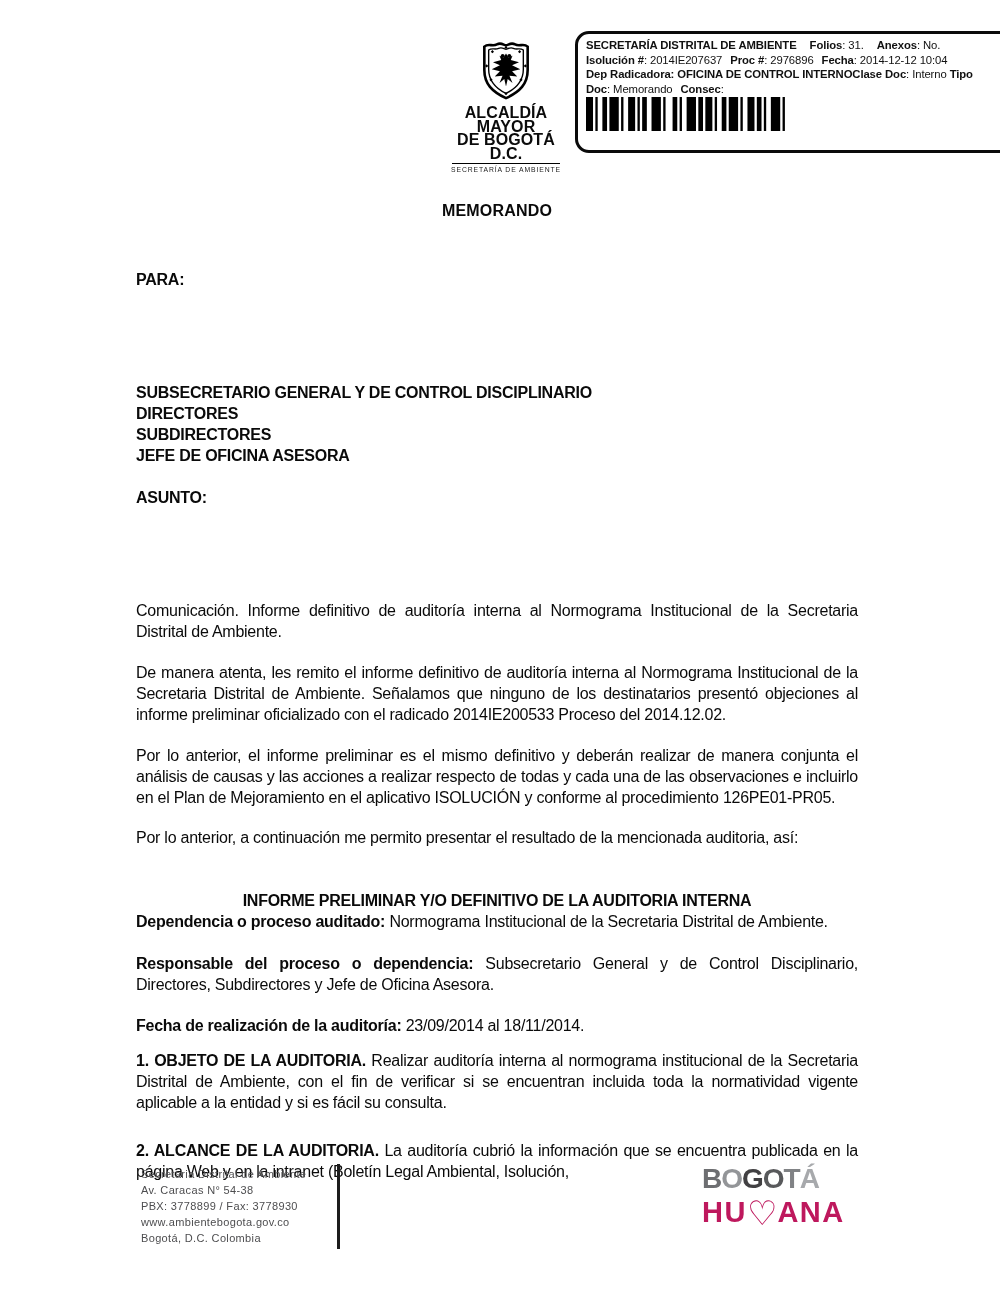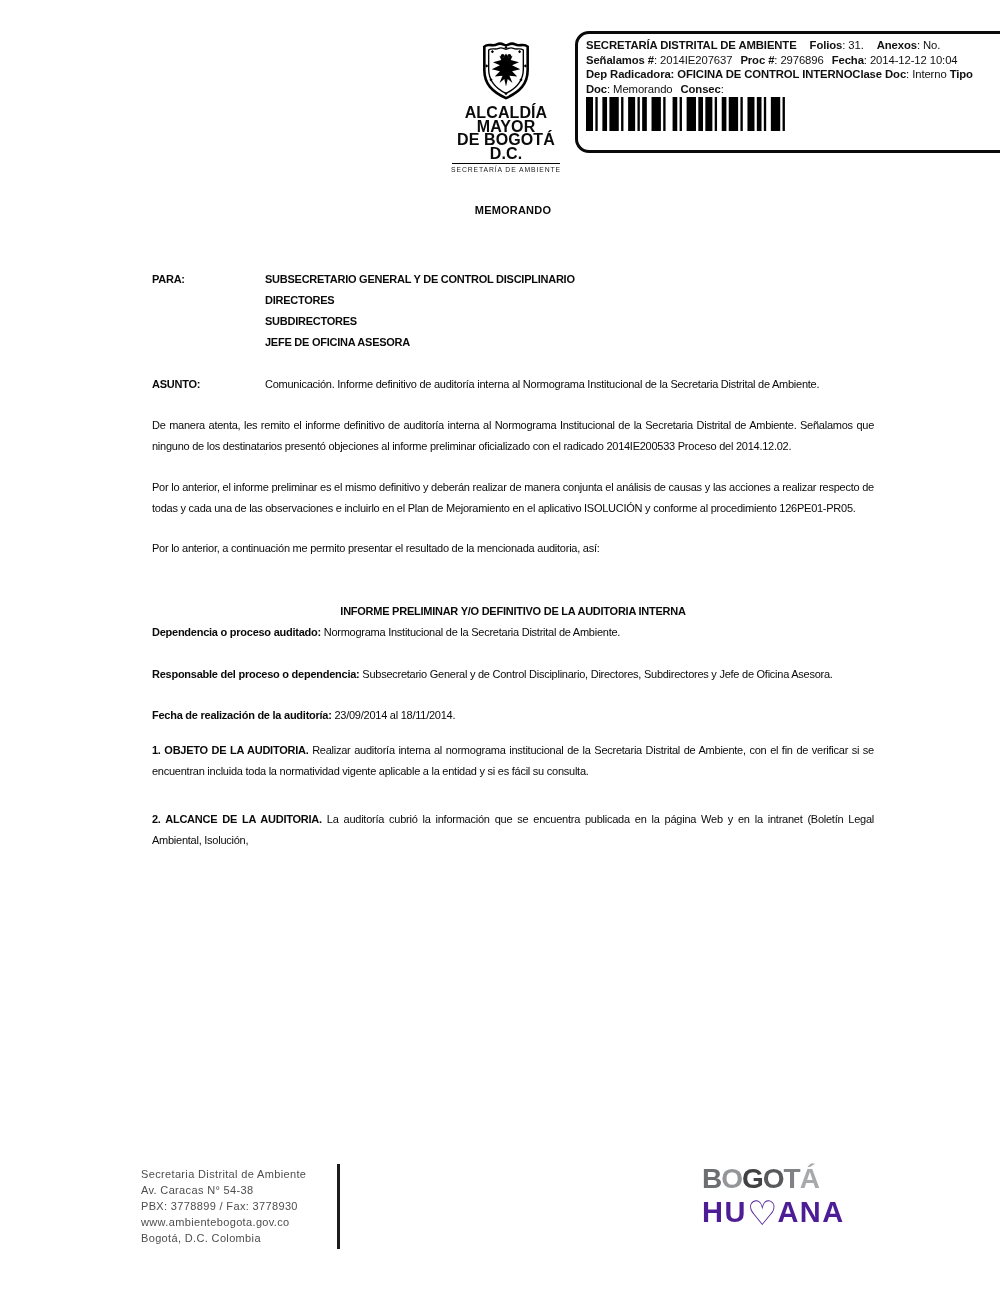--- a/index.html
+++ b/index.html
@@ -22,41 +22,41 @@
     border:3px solid #0a0a0a; border-radius:14px; padding:4px 8px 3px 8px;
     font-size:11.3px; line-height:14.6px; letter-spacing:-0.1px; color:#111;
   }
   .rad-box b { font-weight:bold; }
   .rad-line { white-space:nowrap; overflow:hidden; }
   .gsep { display:inline-block; width:13px; }
   .gsep-s { display:inline-block; width:8px; }
   .barcode { display:block; margin-top:1px; }
 
   
-  .doc-body { position:absolute; left:152px; top:200px; width:722px; font-size:11px; line-height:21px; letter-spacing:-0.25px; color:#0a0a0a; }
+  .doc-body { position:absolute; left:136px; top:200px; width:722px; font-size:16px; line-height:21px; letter-spacing:-0.25px; color:#0a0a0a; }
   .memo-title { text-align:center; font-weight:bold; margin-bottom:48px; letter-spacing:0.2px; }
-  .field-row { display:flex; }
+  .field-row { display:flex;flex-direction:column; }
   .field-label { width:113px; flex:0 0 113px; font-weight:bold; }
   .field-value { flex:1; }
   .mb21 { margin-bottom:21px; }
   .mb20 { margin-bottom:20px; }
   .mb19 { margin-bottom:19px; }
   .mb42 { margin-bottom:42px; }
   .mb14 { margin-bottom:14px; }
   .mb27 { margin-bottom:27px; }
   .jtext { text-align:justify; }
   .bold { font-weight:bold; }
   .report-title { text-align:center; font-weight:bold; }
 
   
   .footer-address { position:absolute; left:141px; top:1166px; font-size:11px; line-height:16px; color:#4d4d4f; letter-spacing:0.35px; }
   .footer-divider { position:absolute; left:337px; top:1164px; width:2.5px; height:85px; background:#1c1c1c; }
   .footer-logo { position:absolute; left:702px; top:1158px; width:200px; }
   .bogota-line { font-weight:bold; font-size:28px; line-height:42px; letter-spacing:-1px; white-space:nowrap; }
-  .humana-line { font-weight:bold; font-size:29px; line-height:30px; color:#4c1d95; letter-spacing:1.5px; margin-top:-3px; white-space:nowrap; }
+  .humana-line { font-weight:bold; font-size:29px; line-height:30px; color:#be185d; letter-spacing:1.5px; margin-top:-3px; white-space:nowrap; }
   .heart { font-weight:normal; font-size:34px; line-height:30px; vertical-align:-3px; letter-spacing:0; }
 </style>
 </head>
 <body>
 
 <div class="page">
 
   <div class="logo-block">
     <svg class="logo-shield" width="52" height="64" viewBox="0 0 60 72" aria-hidden="true">
       <path d="M5 9 C10 4.5,14 9.5,19.5 6.5 C24.5 3.8,27.5 7.5,30 7.5 C32.5 7.5,35.5 3.8,40.5 6.5 C46 9.5,50 4.5,55 9 L55 36 C55 52,46 61,30 68.5 C14 61,5 52,5 36 Z" fill="#ffffff" stroke="#000000" stroke-width="3"></path>
@@ -81,21 +81,21 @@
     <div class="logo-line-bold">DE BOGOTÁ D.C.</div>
     <hr class="logo-rule">
     <div class="logo-line-small">SECRETARÍA DE AMBIENTE</div>
   </div>
 
   <div class="rad-box">
     <div class="rad-line">
       <b>SECRETARÍA DISTRITAL DE AMBIENTE</b><span class="gsep"></span><b>Folios</b><span>: 31.</span><span class="gsep"></span><b>Anexos</b><span>: No.</span>
     </div>
     <div class="rad-line">
-      <b>Señalamos #</b><span>: 2014IE207637</span><span class="gsep-s"></span><b>Proc #</b><span>: 2976896</span><span class="gsep-s"></span><b>Fecha</b><span>: 2014-12-12 10:04</span>
+      <b>Isolución #</b><span>: 2014IE207637</span><span class="gsep-s"></span><b>Proc #</b><span>: 2976896</span><span class="gsep-s"></span><b>Fecha</b><span>: 2014-12-12 10:04</span>
     </div>
     <div class="rad-line">
       <b>Dep Radicadora:</b><b> OFICINA DE CONTROL INTERNO</b><b>Clase Doc</b><span>: Interno </span><b>Tipo</b>
     </div>
     <div class="rad-line">
       <b>Doc</b><span>:  Memorando</span><span class="gsep-s"></span><b>Consec</b><span>:</span>
     </div>
     <svg class="barcode" width="207" height="34" fill="#000">
         <rect x="0.00" y="0" width="7.02" height="34"></rect>
         <rect x="9.36" y="0" width="2.34" height="34"></rect>

